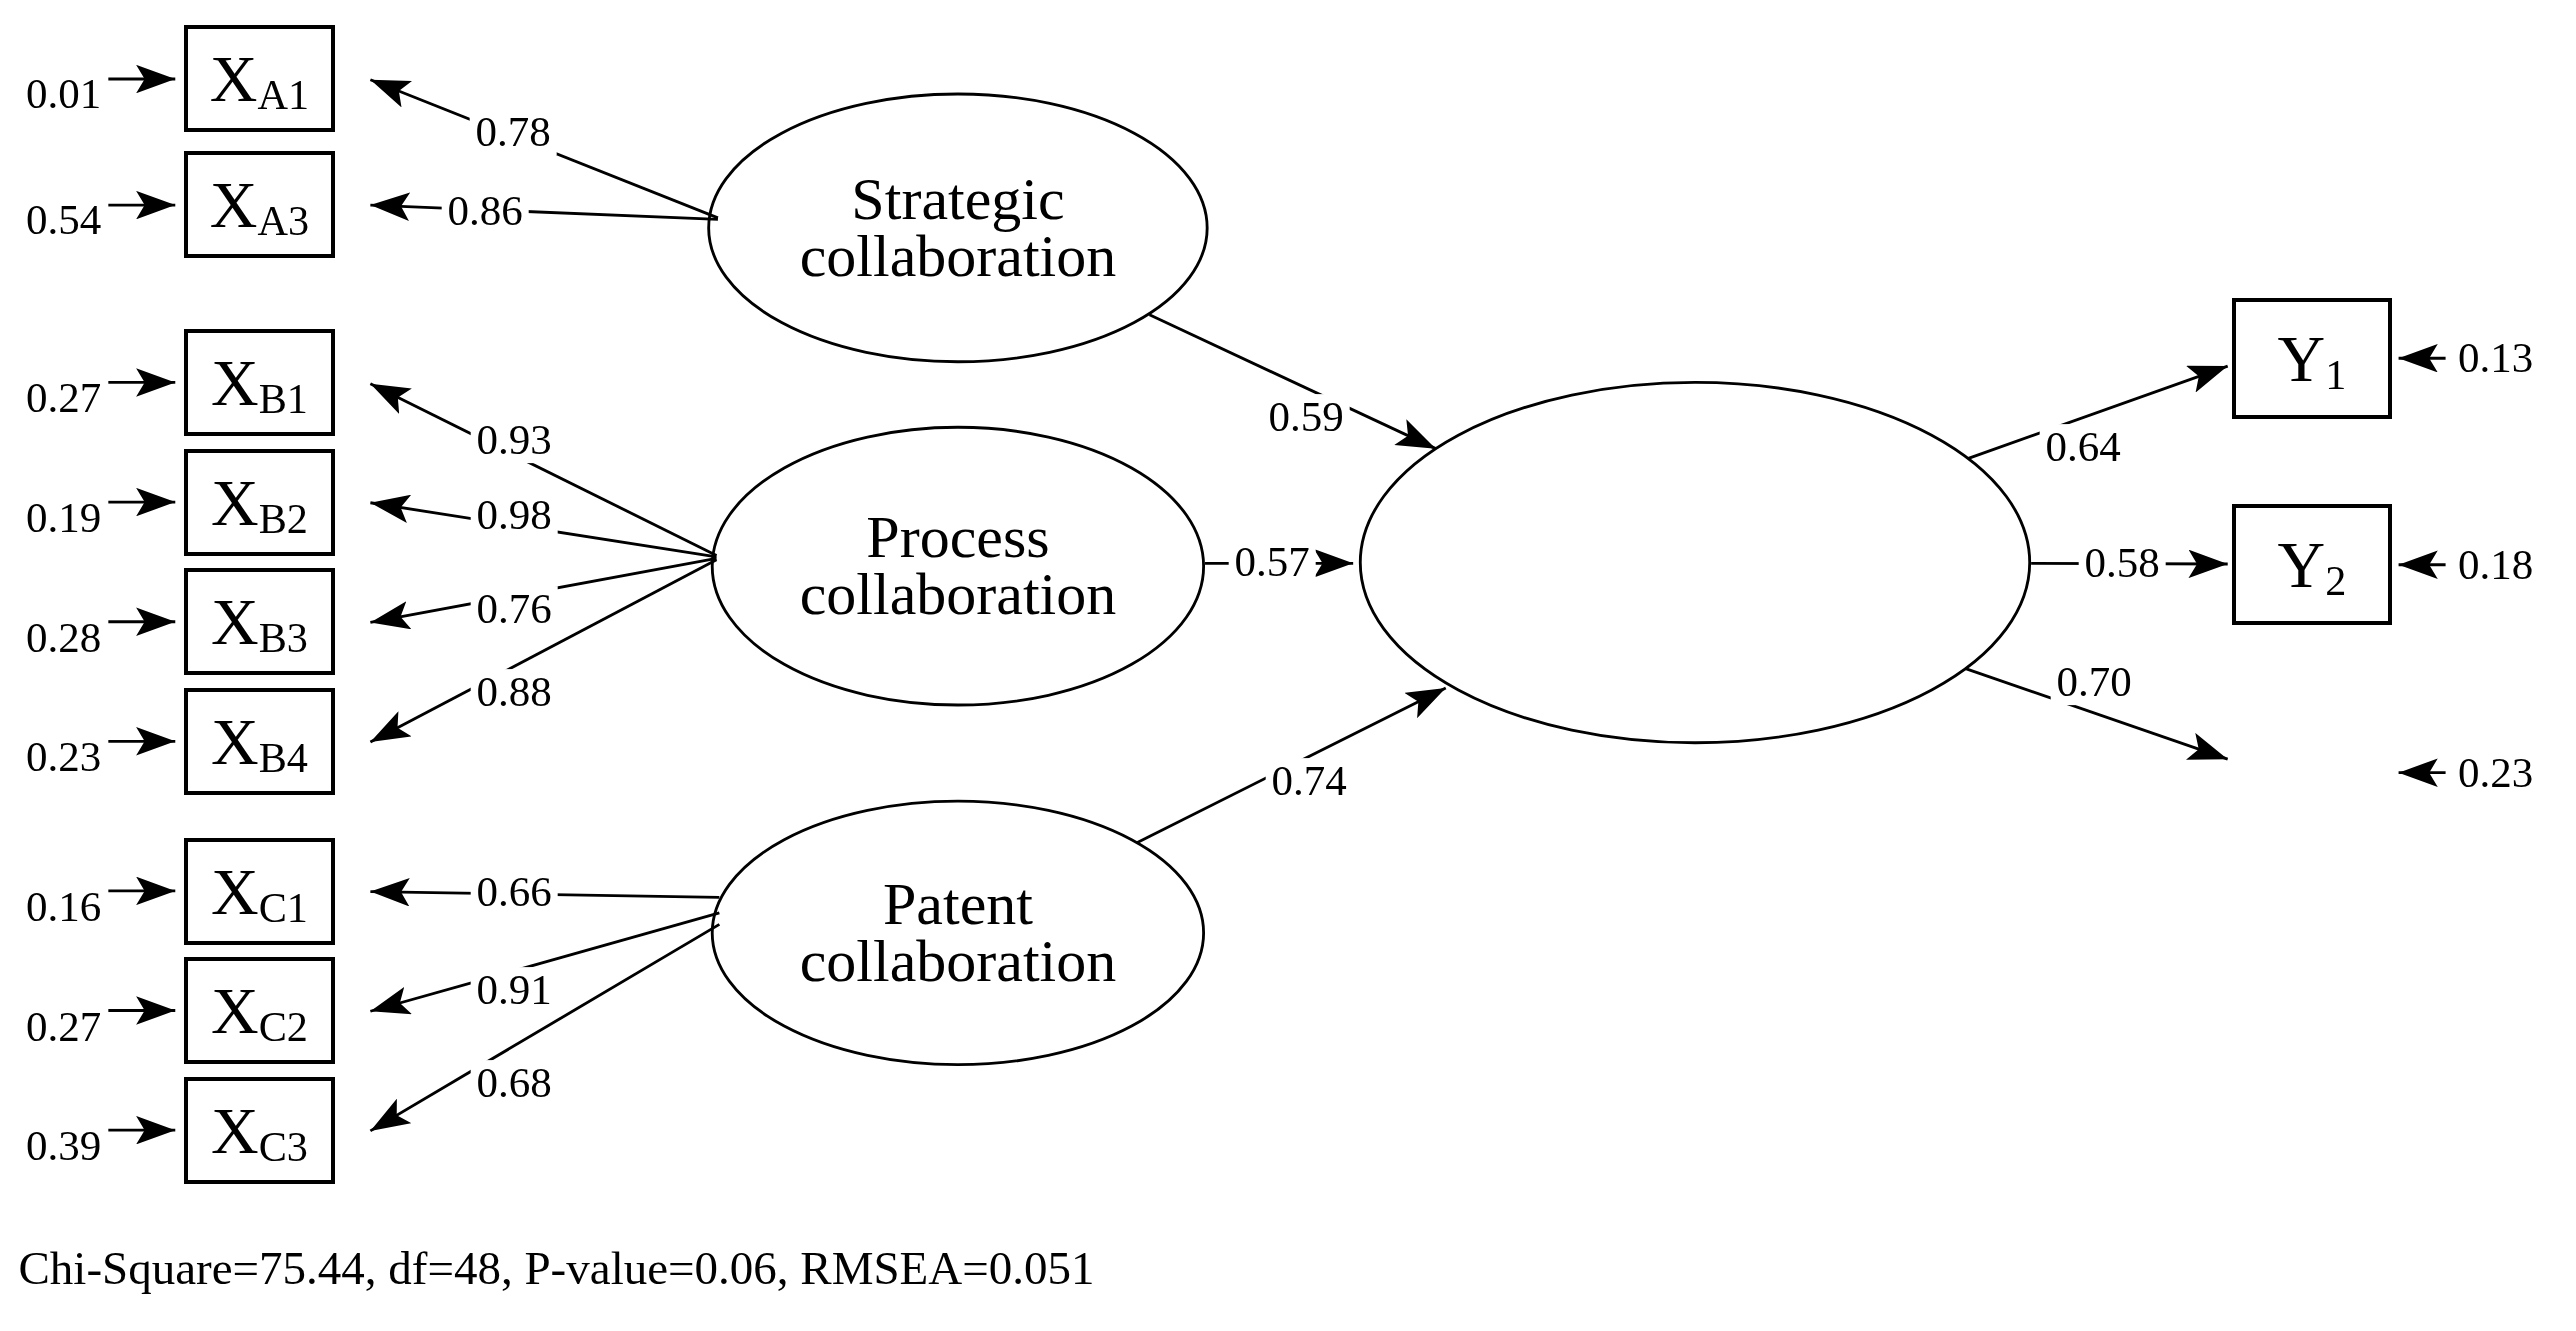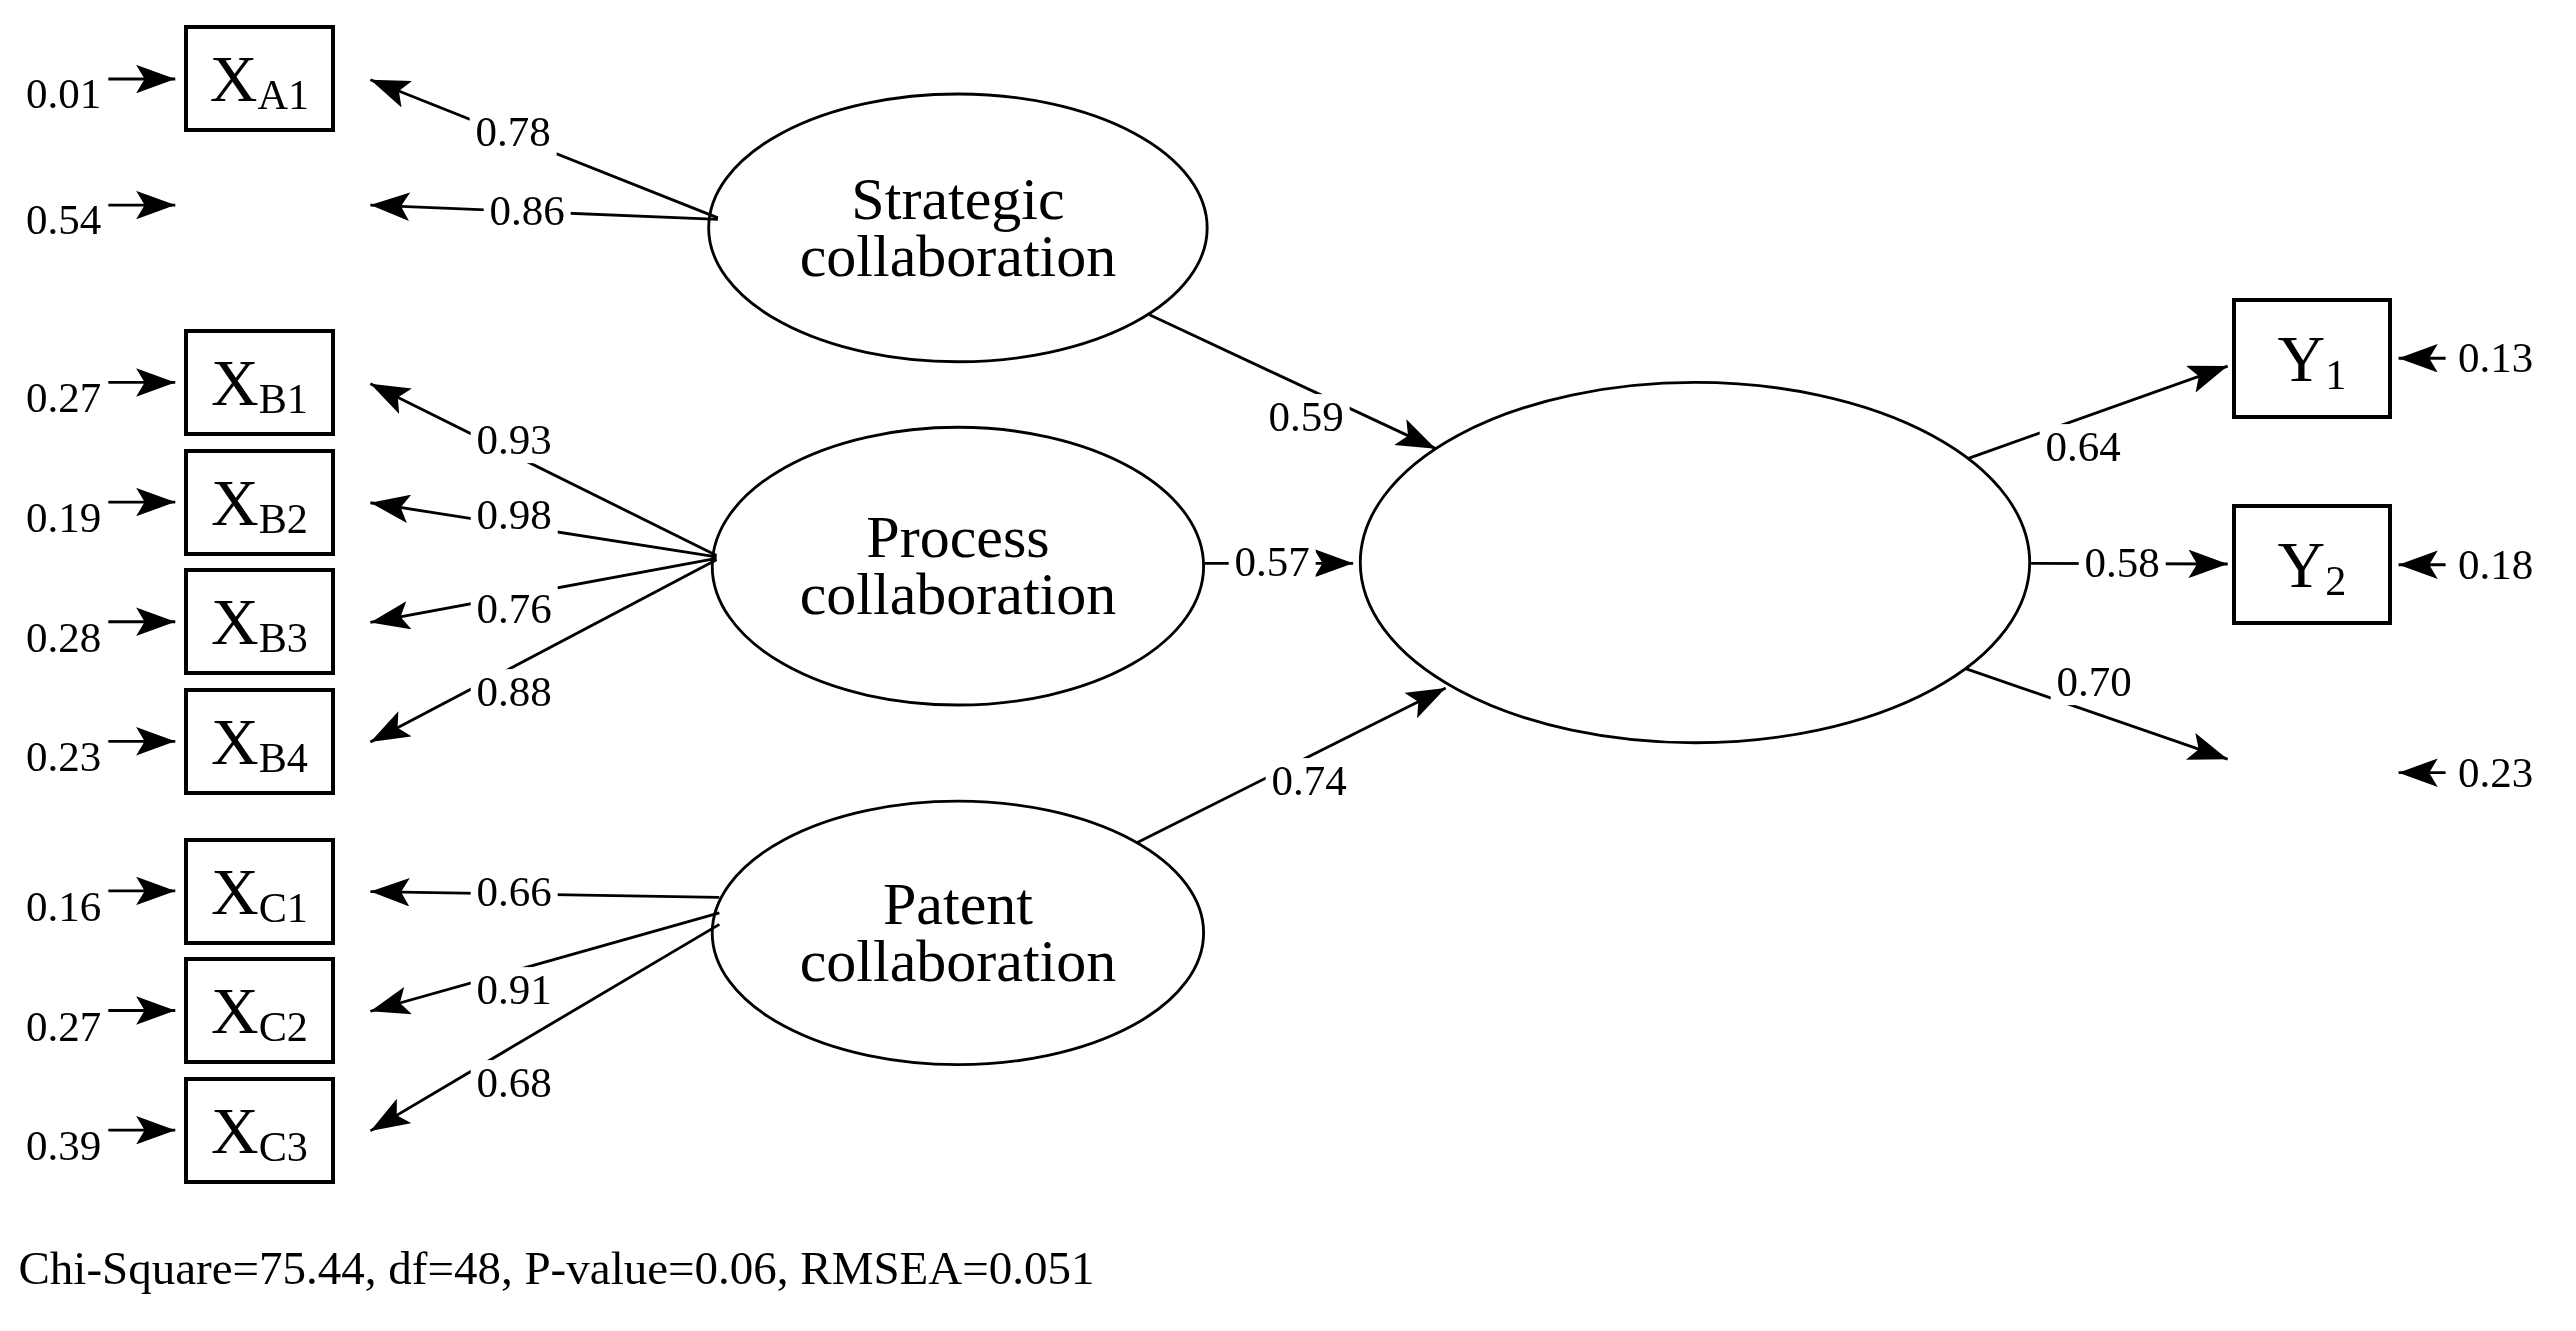--- a/index.html
+++ b/index.html
@@ -125,20 +125,23 @@
   <div class="err-left" style="top:502px">0.19</div>
   <div class="err-left" style="top:622px">0.28</div>
   <div class="err-left" style="top:741px">0.23</div>
   <div class="err-left" style="top:891px">0.16</div>
   <div class="err-left" style="top:1011px">0.27</div>
   <div class="err-left" style="top:1130px">0.39</div>
 
   <div class="node-rect" style="left:184px; top:25px">
     <span class="rect-label"><span>X</span><sub class="ssub">A1</sub></span>
   </div>
+  <div class="node-rect" style="left:184px; top:151px">
+    <span class="rect-label"><span>X</span><sub class="ssub">A3</sub></span>
+  </div>
   <div class="node-rect" style="left:184px; top:329px">
     <span class="rect-label"><span>X</span><sub class="ssub">B1</sub></span>
   </div>
   <div class="node-rect" style="left:184px; top:449px">
     <span class="rect-label"><span>X</span><sub class="ssub">B2</sub></span>
   </div>
   <div class="node-rect" style="left:184px; top:568px">
     <span class="rect-label"><span>X</span><sub class="ssub">B3</sub></span>
   </div>
   <div class="node-rect" style="left:184px; top:688px">
@@ -148,21 +151,21 @@
     <span class="rect-label"><span>X</span><sub class="ssub">C1</sub></span>
   </div>
   <div class="node-rect" style="left:184px; top:957px">
     <span class="rect-label"><span>X</span><sub class="ssub">C2</sub></span>
   </div>
   <div class="node-rect" style="left:184px; top:1077px">
     <span class="rect-label"><span>X</span><sub class="ssub">C3</sub></span>
   </div>
 
   <div class="num" style="left:513px; top:132px">0.78</div>
-  <div class="num" style="left:527px; top:211px">0.86</div>
+  <div class="num" style="left:485px; top:211px">0.86</div>
   <div class="num" style="left:514px; top:440px">0.93</div>
   <div class="num" style="left:514px; top:515px">0.98</div>
   <div class="num" style="left:514px; top:609px">0.76</div>
   <div class="num" style="left:514px; top:692px">0.88</div>
   <div class="num" style="left:514px; top:892px">0.66</div>
   <div class="num" style="left:514px; top:990px">0.91</div>
   <div class="num" style="left:514px; top:1083px">0.68</div>
 
   <div class="ellipse-label" style="left:958px; top:228px">
     <div>Strategic</div>

